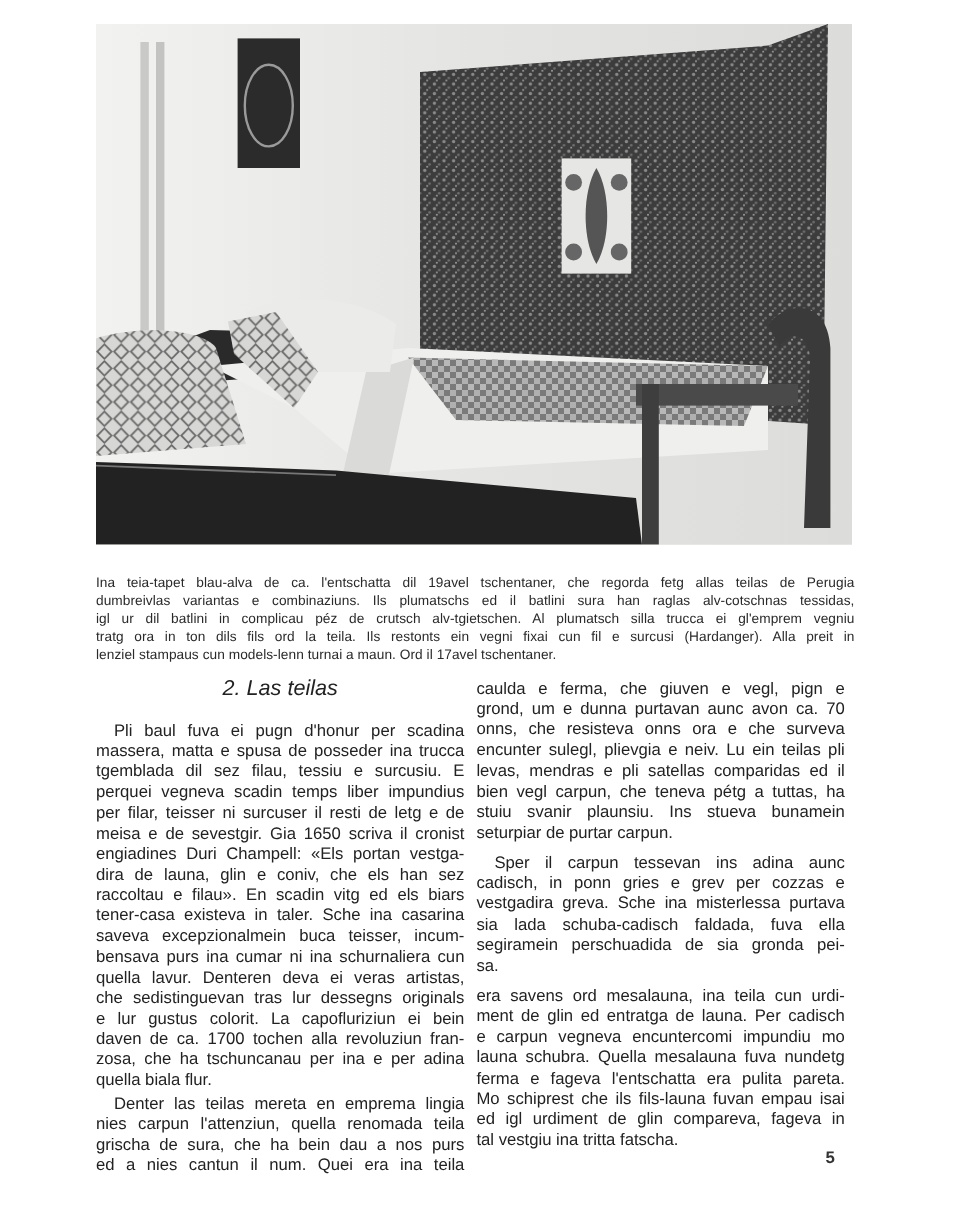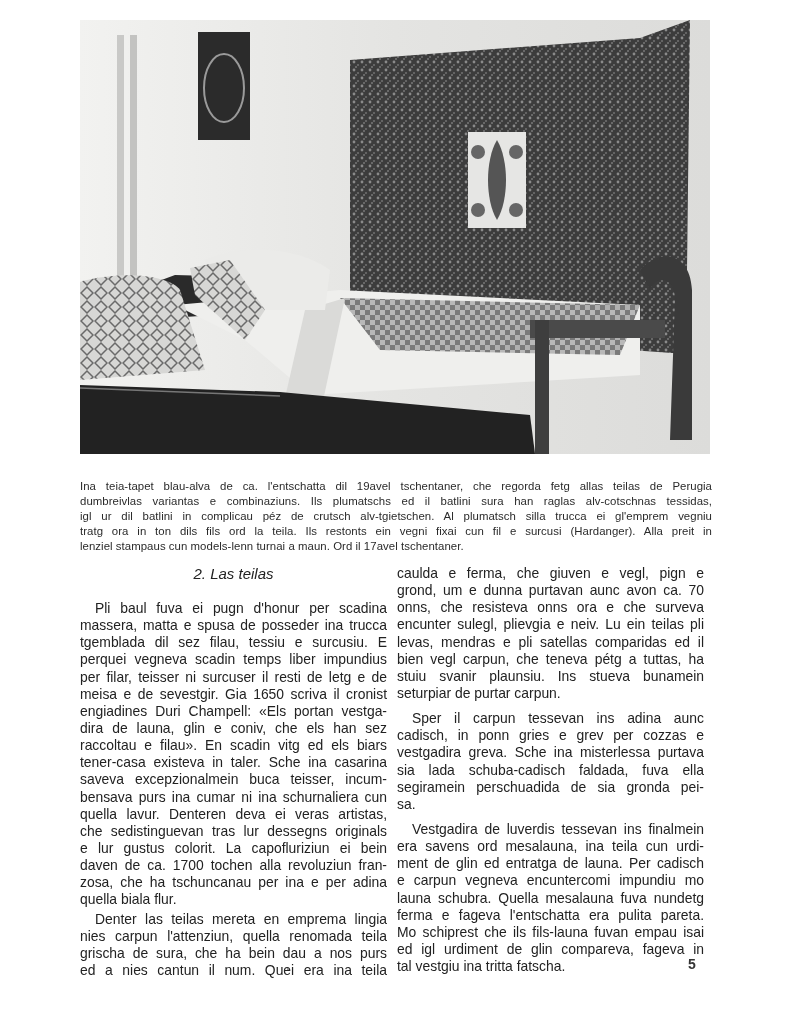--- a/index.html
+++ b/index.html
@@ -19,21 +19,21 @@
   .col { position: absolute; top: 565px; width: 307px; font-size: 13.9px; line-height: 17.15px;
          color: #222; }
   .col.left { left: 80px; }
   .col.right { left: 397px; }
   .col .line { display: block; text-align: justify; text-align-last: justify; white-space: nowrap; height: 17.15px; }
   .col .line.last { text-align-last: left; }
   .col .line.indent { padding-left: 15px; }
   .col .gap { display: block; height: 8px; }
   .col .gap-sm { display: block; height: 2px; }
 
-  .heading { display: block; text-align: center; font-style: italic; font-size: 15px;
+  .heading { display: block; text-align: center; font-style: italic; font-size: 18px;
              height: 17px; margin-bottom: 18px; }
 
   .page-num { position: absolute; left: 688px; top: 956px; font-size: 14px; font-weight: bold; color: #333; }
   .speck { position: absolute; left: 287px; top: 968px; width: 2px; height: 2px; background: #777; border-radius: 1px; }
 </style>
 </head>
 <body>
 
 <div class="photo">
   <svg viewBox="0 0 630 434" preserveAspectRatio="none" xmlns="http://www.w3.org/2000/svg">
@@ -150,21 +150,20 @@
   <div>
     <span class="line indent">Sper il carpun tessevan ins adina aunc</span>
     <span class="line">cadisch, in ponn gries e grev per cozzas e</span>
     <span class="line">vestgadira greva. Sche ina misterlessa purtava</span>
     <span class="line">sia lada schuba-cadisch faldada, fuva ella</span>
     <span class="line">segiramein perschuadida de sia gronda pei-</span>
     <span class="line last">sa.</span>
   </div>
   <span class="gap"></span>
   <div>
-    <span class="line indent">Vestgadira de luverdis tessevan ins finalmein</span>
     <span class="line">era savens ord mesalauna, ina teila cun urdi-</span>
     <span class="line">ment de glin ed entratga de launa. Per cadisch</span>
     <span class="line">e carpun vegneva encuntercomi impundiu mo</span>
     <span class="line">launa schubra. Quella mesalauna fuva nundetg</span>
     <span class="line">ferma e fageva l'entschatta era pulita pareta.</span>
     <span class="line">Mo schiprest che ils fils-launa fuvan empau isai</span>
     <span class="line">ed igl urdiment de glin compareva, fageva in</span>
     <span class="line last">tal vestgiu ina tritta fatscha.</span>
   </div>
 </div>

